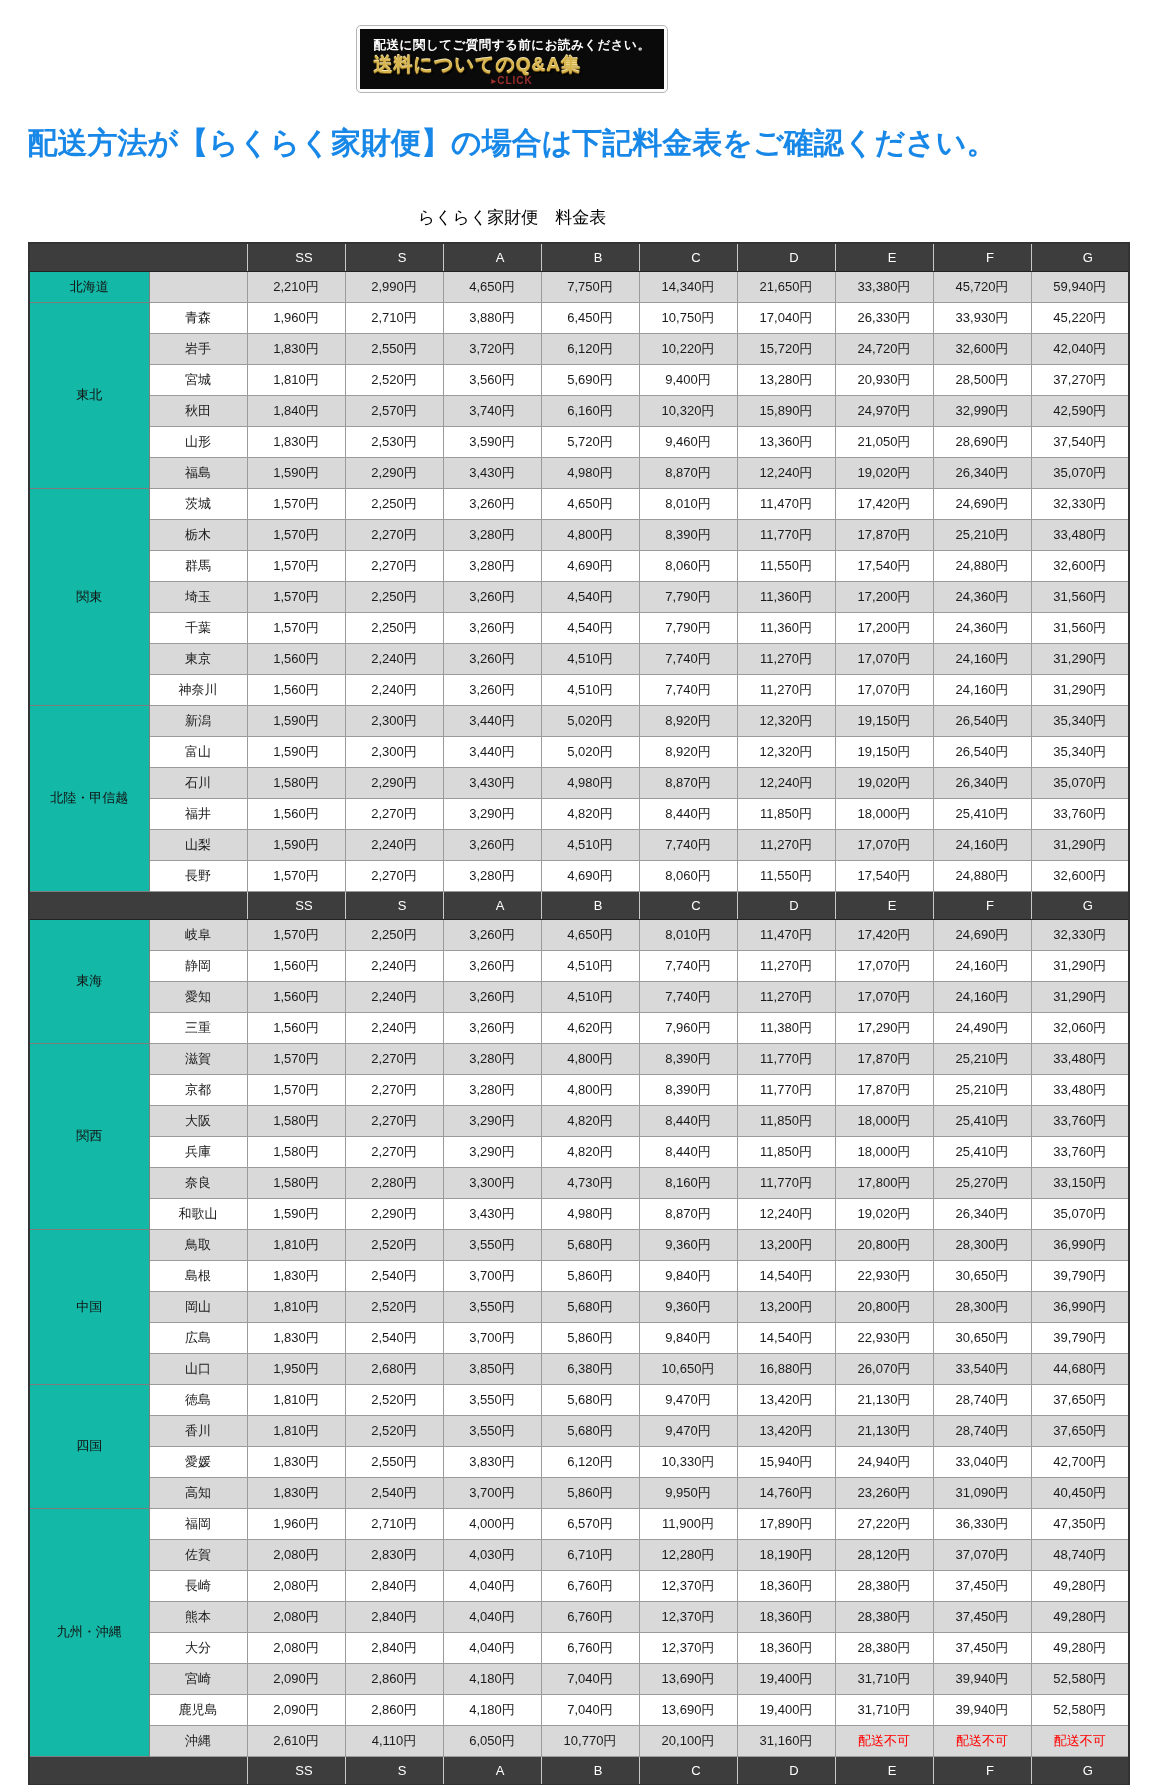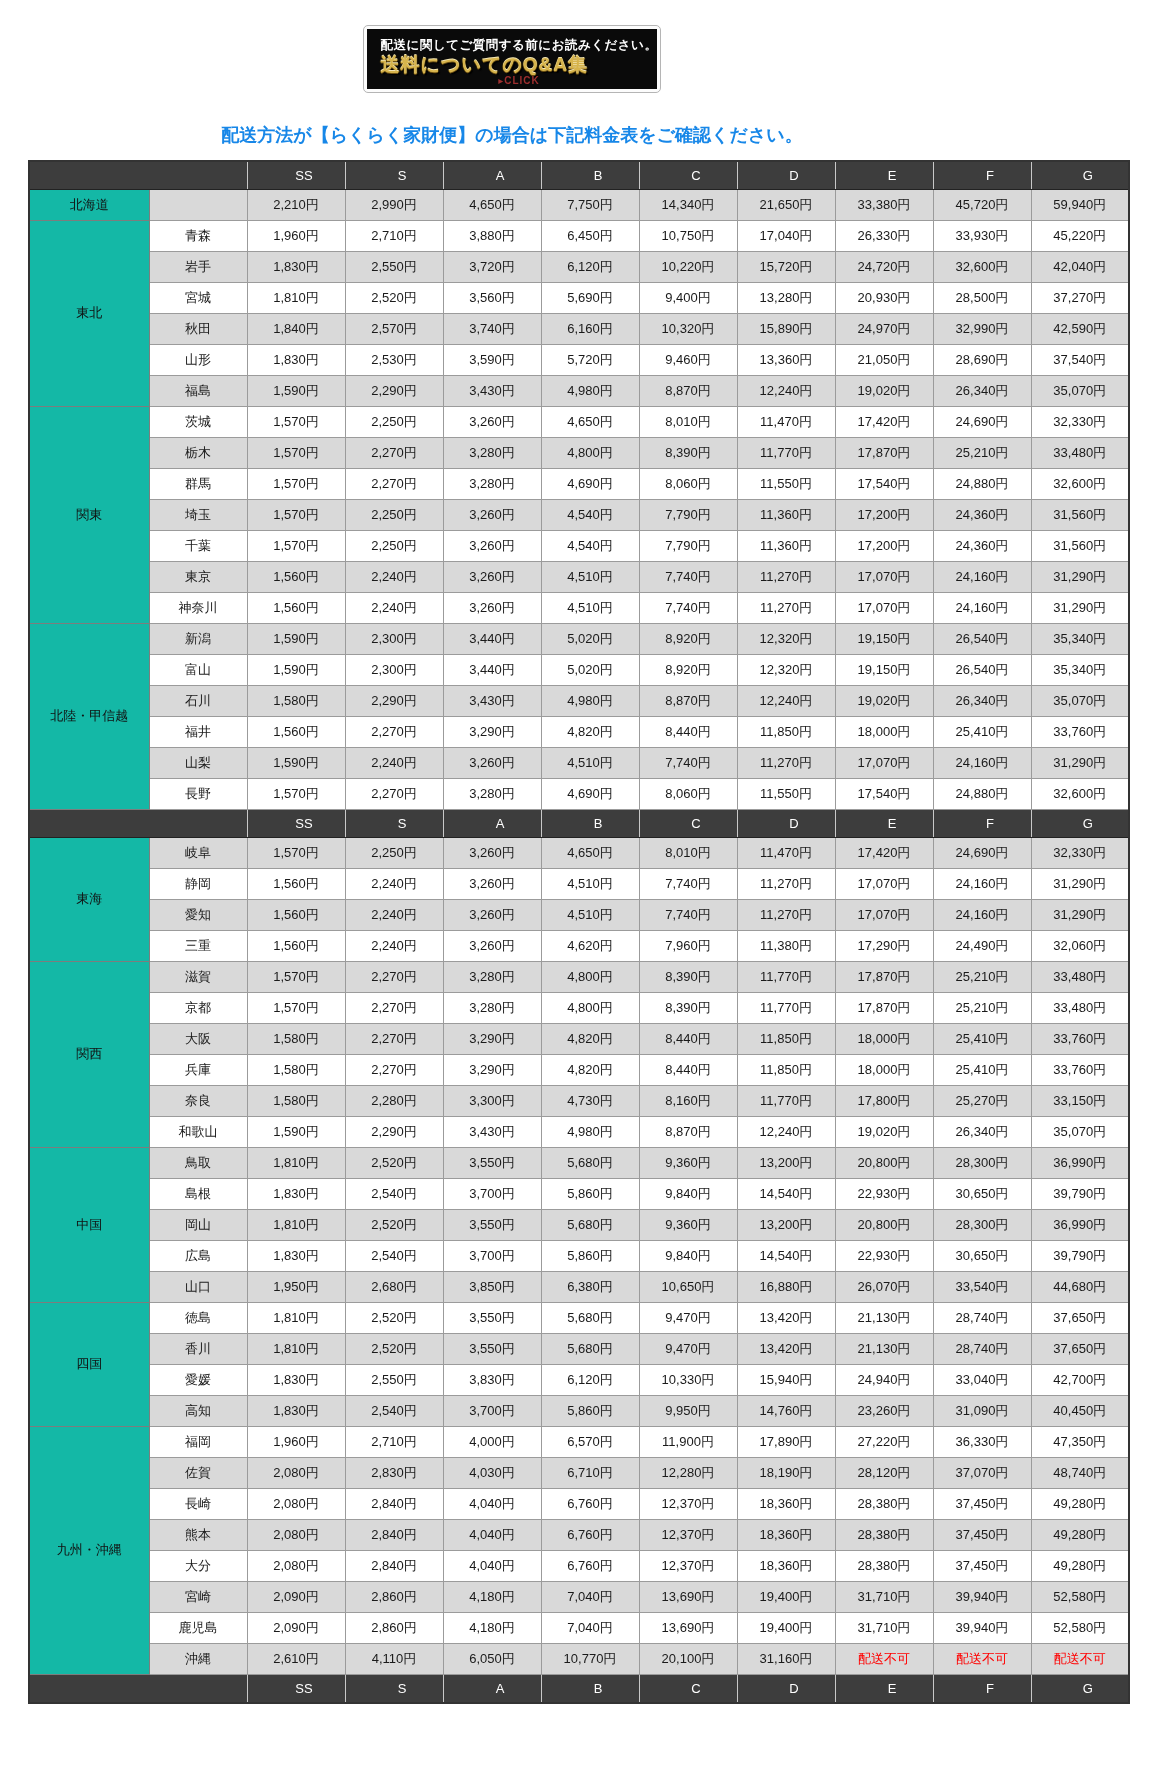--- a/index.html
+++ b/index.html
@@ -7,29 +7,29 @@
     width:1157px;height:1785px;position:relative;
     font-family:"Liberation Sans","DejaVu Sans",sans-serif;
     color:#1a1a1a;
   }
   
   .top-area{width:1024px;text-align:center;padding-top:25px;}
   .banner{
     display:inline-block;border:1px solid #b5b5b5;border-radius:5px;
     padding:3px;background:#fcfcfc;cursor:pointer;text-align:left;
   }
-  .banner-black{background:#0a0a0a;padding:8px 0 3px 14px;min-width:268px;}
+  .banner-black{background:#0a0a0a;padding:8px 14px 3px 14px;min-width:268px;}
   .banner-line1{color:#ffffff;font-weight:bold;font-size:12.5px;letter-spacing:.5px;white-space:nowrap;}
   .banner-line2{
     font-size:19px;font-weight:bold;letter-spacing:1px;line-height:1.15;white-space:nowrap;
     color:#d7b44c;
     text-shadow:0 -1px 0 #f3e6b4, 0 1px 0 #6b4f12, 1px 0 0 #3a2c06, -1px 0 0 #3a2c06, 2px 2px 1px #000;
   }
   .banner-click{text-align:center;color:#9e2f2f;font-size:10px;font-weight:bold;margin-top:-1px;letter-spacing:1px;}
-  .blue-heading{margin-top:30px;font-size:18px;font-weight:bold;color:#1787e8;white-space:nowrap;}
+  .blue-heading{margin-top:30px;font-size:30px;font-weight:bold;color:#1787e8;white-space:nowrap;}
   .table-title{margin-top:42px;font-size:17px;color:#000;}
   
   table.rate{
     border-collapse:collapse;table-layout:fixed;
     width:1100px;margin:13px 0 0 28px;
     font-size:13px;border:2px solid #333;
   }
   col.c-region{width:120px;} col.c-pref{width:98px;} col.c-price{width:98px;}
   td,th{height:30px;padding:0;text-align:center;vertical-align:middle;overflow:hidden;white-space:nowrap;}
   tr.hdr td, tr.hdr th{
@@ -50,20 +50,21 @@
 
 <div class="top-area">
   <div class="banner">
     <div class="banner-black">
       <div class="banner-line1">配送に関してご質問する前にお読みください。</div>
       <div class="banner-line2">送料についてのQ&amp;A集</div>
       <div class="banner-click">▸CLICK</div>
     </div>
   </div>
   <div class="blue-heading">配送方法が【らくらく家財便】の場合は下記料金表をご確認ください。</div>
+  <div class="table-title">らくらく家財便　料金表</div>
 </div>
 
 <table class="rate">
   <colgroup>
     <col class="c-region">
       <col class="c-pref">
     <col class="c-price">
       <col class="c-price">
       <col class="c-price">
       <col class="c-price">

